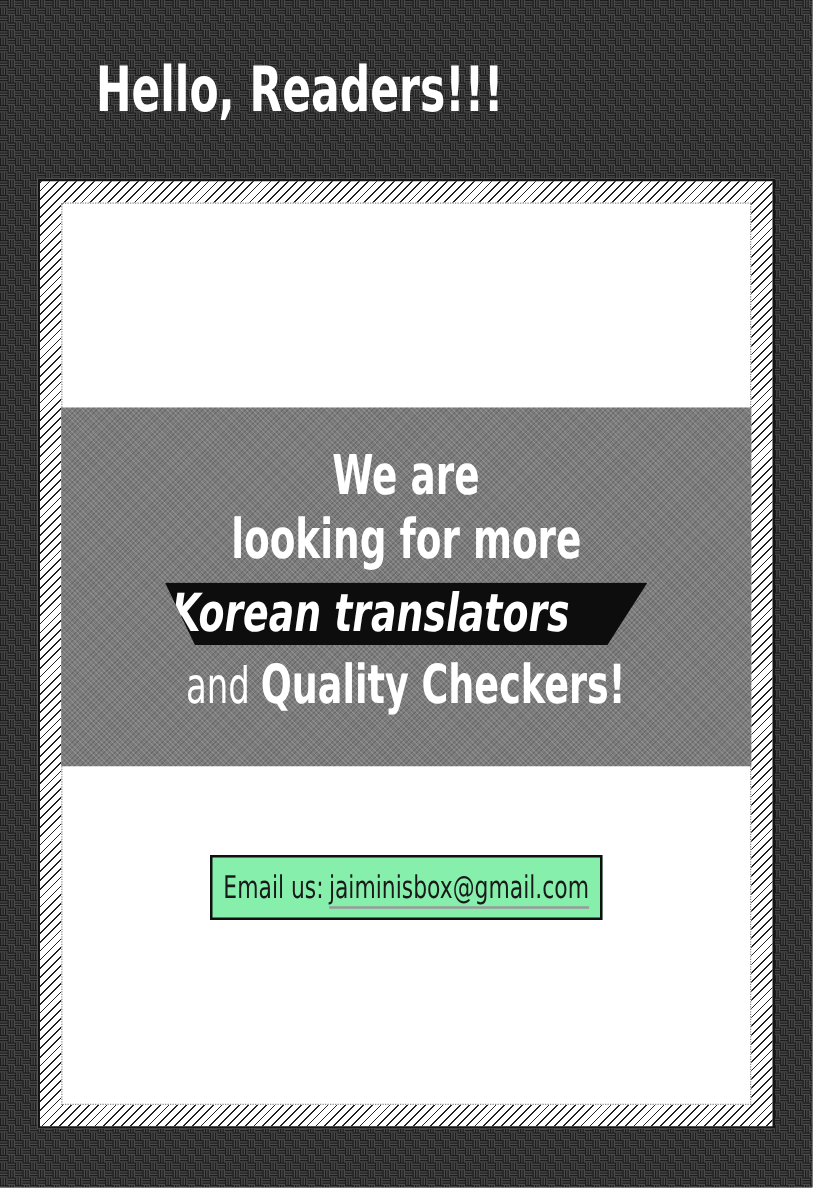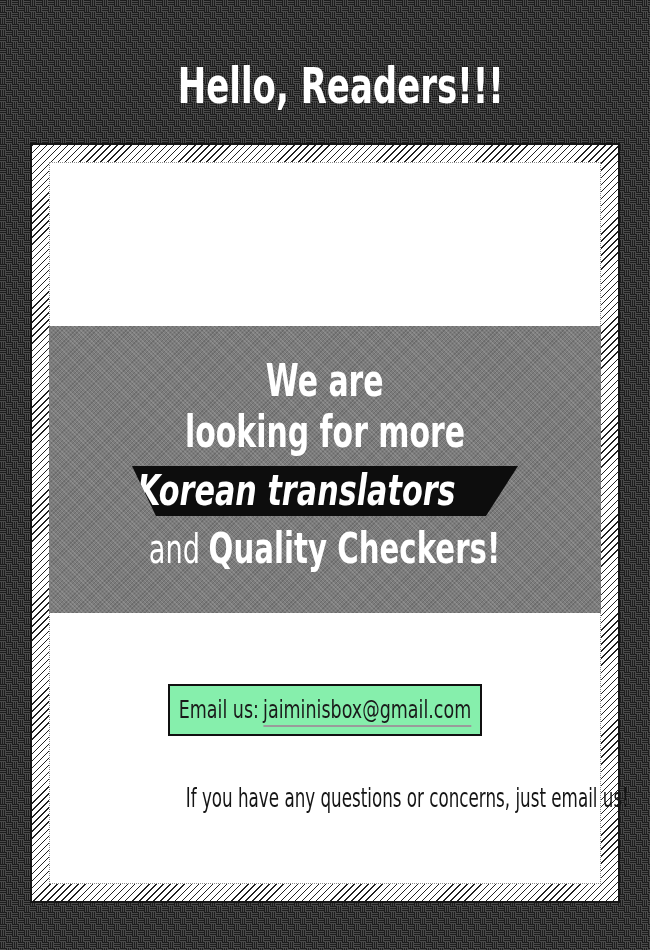--- a/index.html
+++ b/index.html
@@ -8,22 +8,22 @@
     position:relative; overflow:hidden;
     background:#1c1c1c;
     font-family:"DejaVu Sans", sans-serif;
   }
 
   
   .bg-svg { position:absolute; inset:0; z-index:0; }
 
   
   .title-wrap {
-    position:absolute; top:14px; left:0; width:580px; height:143px;
-    display:flex; align-items:center; justify-content:flex-end;
+    position:absolute; top:0; left:0; width:580px; height:143px;
+    display:flex; align-items:center; justify-content:flex-start;
     z-index:2;
   }
   .title {
     color:#ffffff; font-weight:700; font-size:50px; line-height:56px;
     white-space:nowrap; display:inline-block; transform:scaleX(0.68);
   }
 
   
   .panel {
     position:absolute; left:30px; top:143px; width:590px; height:760px;
@@ -127,18 +127,15 @@
       <div class="banner">
         <span class="banner-text">Korean translators</span>
       </div>
       <span class="band-line b3"><span>and </span><span class="emph">Quality Checkers!</span></span>
     </div>
 
     <div class="email-box">
       <span class="email-line"><span>Email us:</span><a href="#" class="email-addr">jaiminisbox@gmail.com</a></span>
     </div>
 
-    <div class="note">
-      <span class="note-text">If you have any questions or concerns, just email us!</span>
-    </div>
 
   </div>
 </div>
 
 </body></html>

